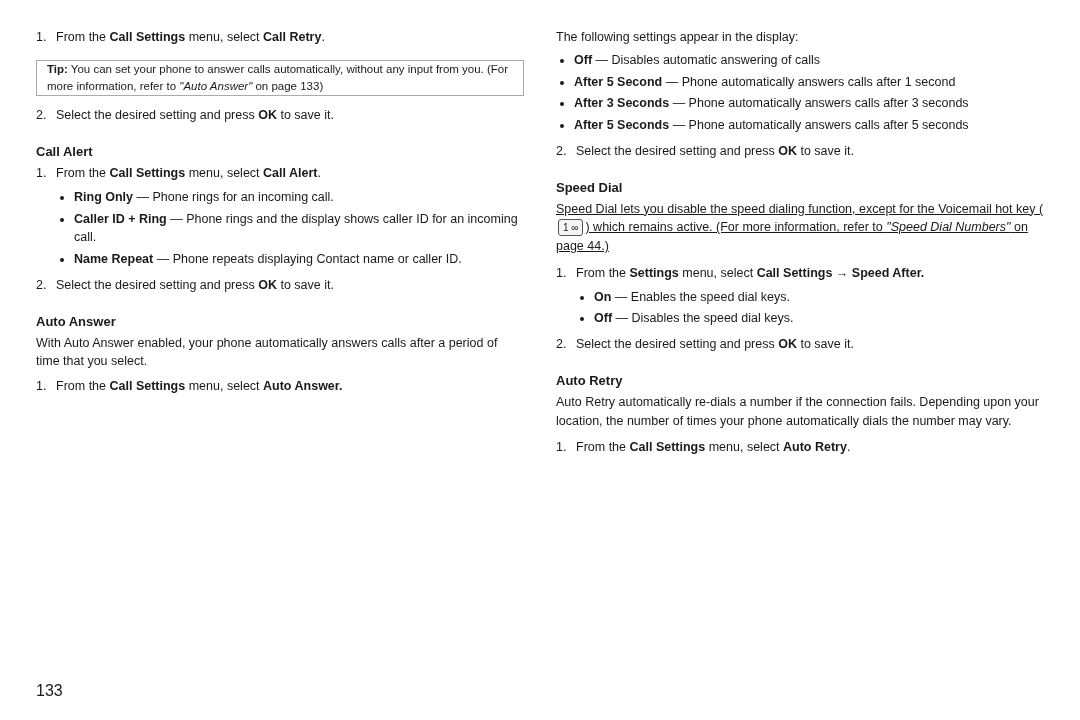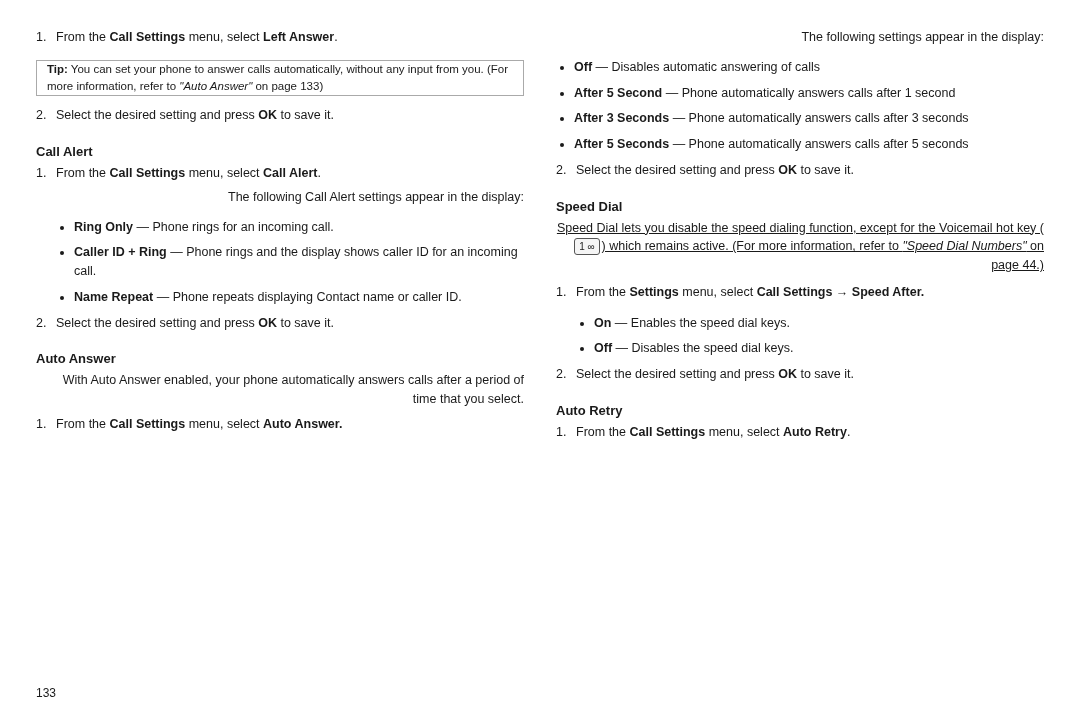--- a/index.html
+++ b/index.html
@@ -32,31 +32,29 @@
     }
     .section-title {
       font-weight: bold;
       font-size: 13px;
       margin-top: 14px;
       margin-bottom: 5px;
     }
     p {
       margin-bottom: 4px;
       line-height: 1.5;
-      text-align: right;
     }
     ul {
       margin-left: 18px;
       margin-bottom: 4px;
     }
     ul li {
       margin-bottom: 3px;
       line-height: 1.5;
       list-style-type: disc;
-      margin-top: 7px;
     }
     .numbered-item {
       display: flex;
       gap: 6px;
       margin-bottom: 5px;
       line-height: 1.5;
     }
     .numbered-item .num {
       font-weight: normal;
       min-width: 14px;
@@ -93,39 +91,39 @@
       border: 1px solid #555;
       border-radius: 3px;
       padding: 0px 4px;
       font-size: 10px;
       vertical-align: middle;
       margin: 0 2px;
       background: #f5f5f5;
     }
     .page-num {
       margin-top: 10px;
-      font-size: 12px;
+      font-size: 16px;
       text-align: center;
     }
     .italic {
       font-style: italic;
     }
   </style>
 </head>
 <body>
 
 <div class="page">
   <div class="columns">
 
     <div class="col">
 
       <div class="numbered-item">
         <span class="num">1.</span>
         <span class="content">
-          From the <b>Call Settings</b> menu, select <b>Left Answer</b>.
+          From the <b>Call Settings</b> menu, select <b>Call Retry</b>.
         </span>
       </div>
 
 
 
       <div class="tip-box">
         <b>Tip:</b> You can set your phone to answer calls automatically, without any input from you. (For more information, refer to <span class="italic">"Auto Answer"</span> on page 133)
       </div>
 
       <div class="numbered-item">
@@ -135,21 +133,20 @@
 
       <div class="section-title">Call Alert</div>
 
       <div class="numbered-item">
         <span class="num">1.</span>
         <span class="content">
           From the <b>Call Settings</b> menu, select <b>Call Alert</b>.
         </span>
       </div>
 
-      <p style="margin-left:20px; margin-bottom:4px;">The following Call Alert settings appear in the display:</p>
 
       <ul style="margin-left:38px;">
         <li><b>Ring Only</b> — Phone rings for an incoming call.</li>
         <li><b>Caller ID + Ring</b> — Phone rings and the display shows caller ID for an incoming call.</li>
         <li><b>Name Repeat</b> — Phone repeats displaying Contact name or caller ID.</li>
       </ul>
 
       <div class="numbered-item">
         <span class="num">2.</span>
         <span class="content">Select the desired setting and press <b>OK</b> to save it.</span>
@@ -205,20 +202,23 @@
         <li><b>Off</b> — Disables the speed dial keys.</li>
       </ul>
 
       <div class="numbered-item">
         <span class="num">2.</span>
         <span class="content">Select the desired setting and press <b>OK</b> to save it.</span>
       </div>
 
       <div class="section-title">Auto Retry</div>
 
+      <p style="margin-bottom:8px;">
+        Auto Retry automatically re-dials a number if the connection fails. Depending upon your location, the number of times your phone automatically dials the number may vary.
+      </p>
 
       <div class="numbered-item">
         <span class="num">1.</span>
         <span class="content">
           From the <b>Call Settings</b> menu, select <b>Auto Retry</b>.
         </span>
       </div>
 
     </div>
   </div>

